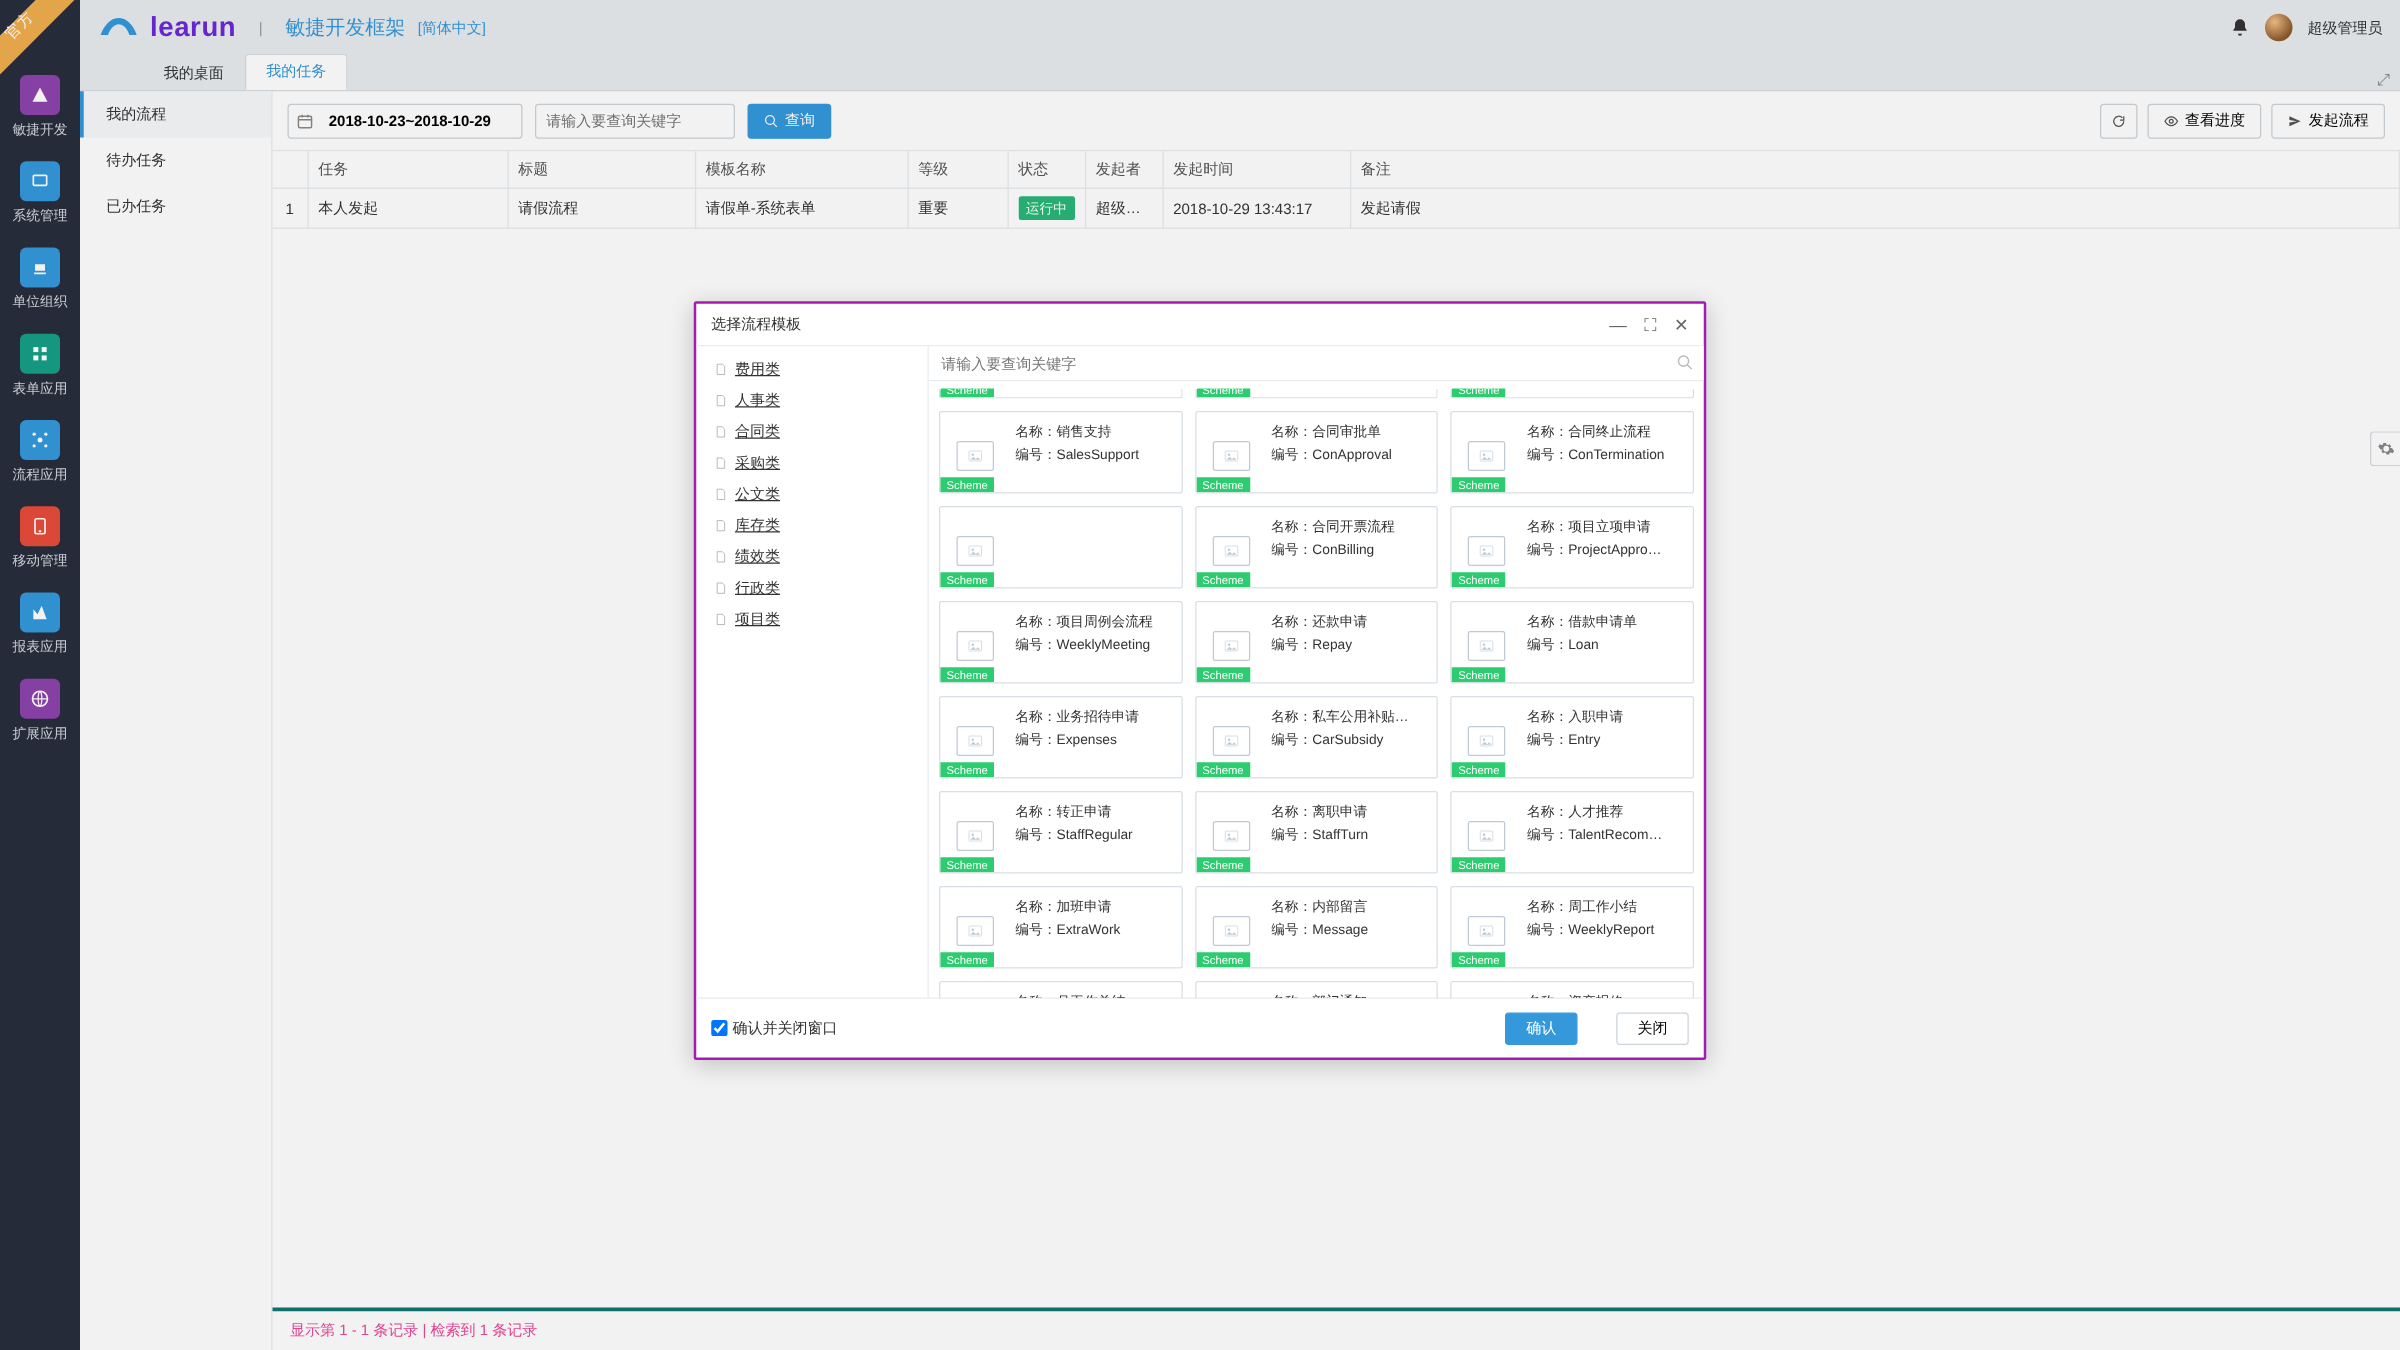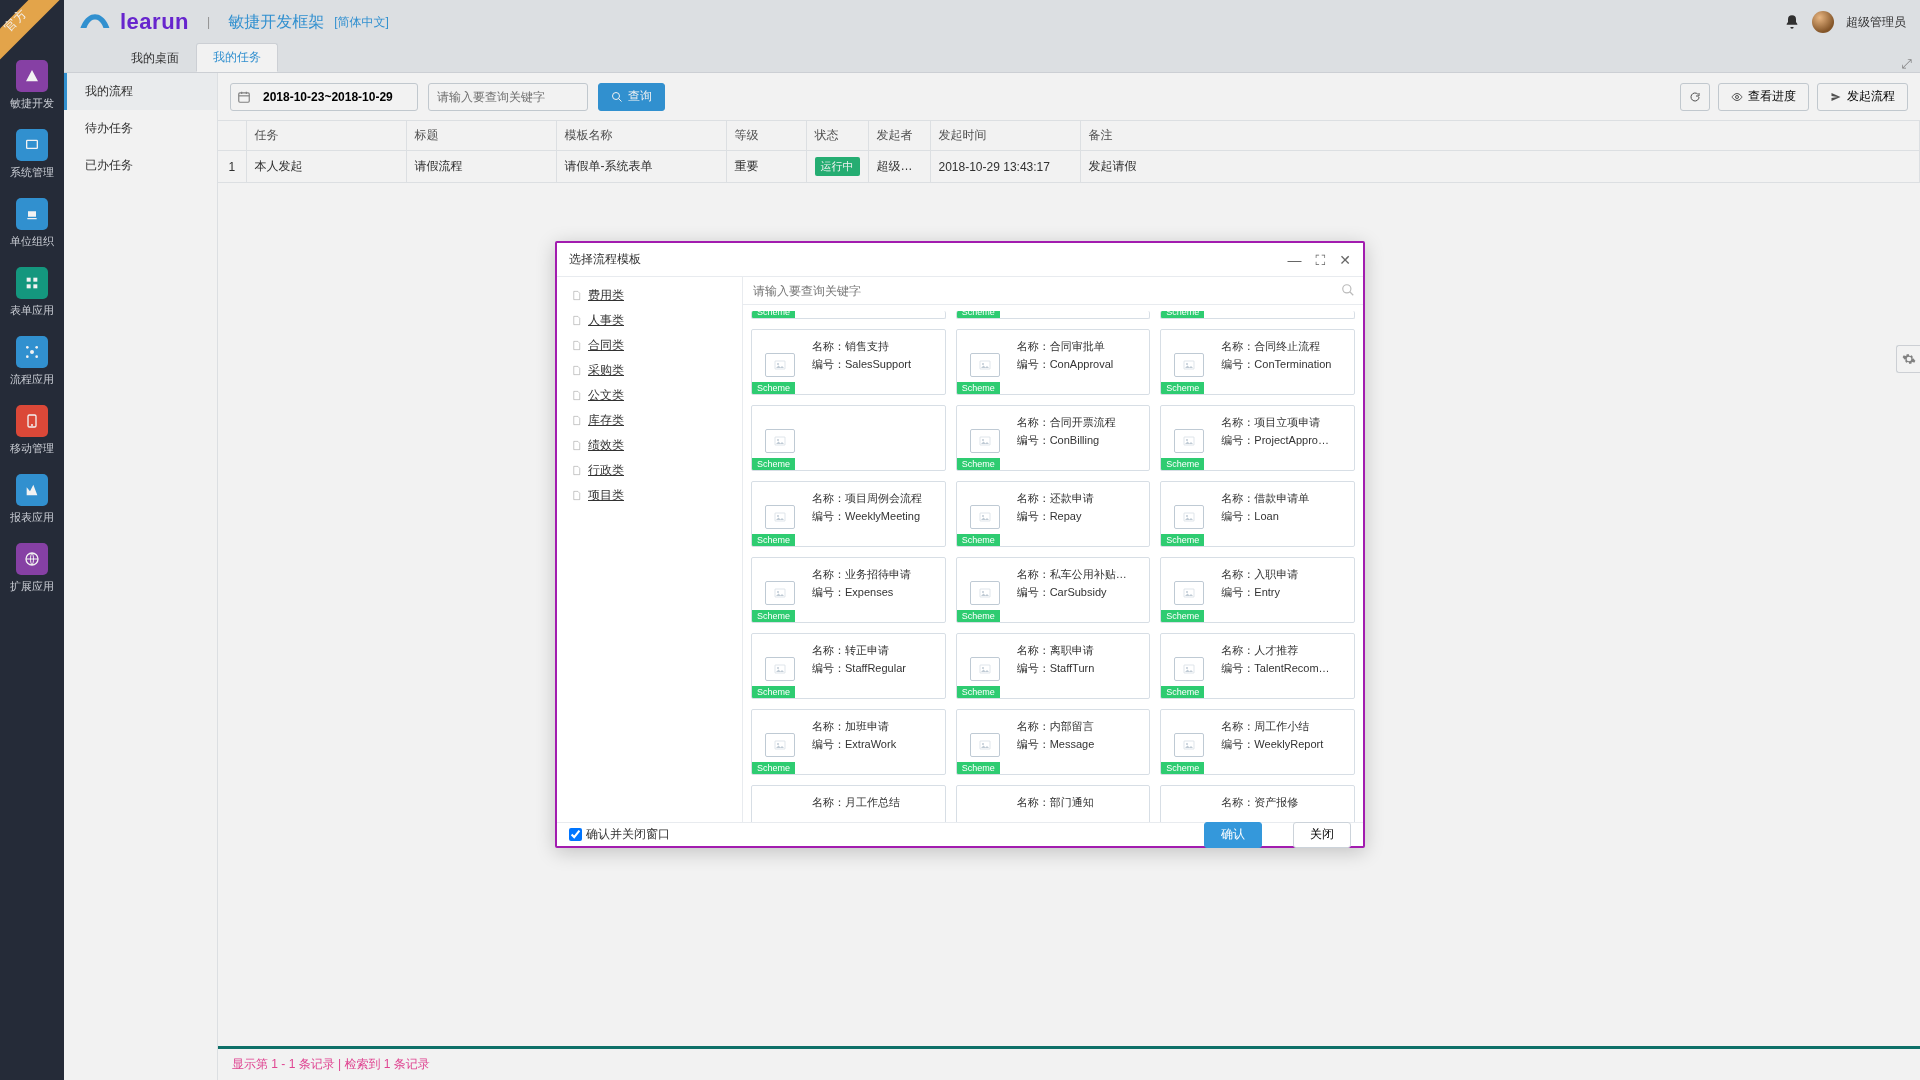--- a/index.html
+++ b/index.html
@@ -89,21 +89,21 @@
   .card-row { display: flex; gap: 10px; margin-bottom: 10px; }
   .card { flex: 1; min-width: 0; height: 66px; border: 1px solid #d7dee5; border-radius: 2px; display: flex; position: relative; overflow: hidden; }
   .card.tiny { height: 8px; border-top: none; }
   .card-thumb { width: 56px; display: flex; flex-direction: column; align-items: center; justify-content: center; }
   .thumb-box { width: 30px; height: 24px; border: 1px solid #bfcad4; border-radius: 2px; display:flex; align-items:center; justify-content:center; margin-top: 6px; }
   .thumb-box svg { width: 16px; height: 12px; fill: #bfcad4; }
   .scheme-tag { position: absolute; left: 0; bottom: 0; background: #2ecc71; color: #fff; font-size: 9px; padding: 1px 5px; }
   .card.tiny .scheme-tag { position: absolute; left: 0; bottom: 0; }
   .card-info { flex: 1; min-width: 0; padding: 8px 8px 0 4px; font-size: 11px; line-height: 1.6; color: #333; }
   .card-info div { white-space: nowrap; overflow: hidden; text-overflow: ellipsis; }
-  .modal-footer { height: 24px; border-top: 1px solid #e8ebef; display: flex; align-items: center; padding: 0 12px; }
+  .modal-footer { height: 48px; border-top: 1px solid #e8ebef; display: flex; align-items: center; padding: 0 12px; }
   .modal-footer label { font-size: 12px; color: #333; display:flex; align-items:center; gap:4px; }
   .modal-footer .actions { margin-left: auto; display: flex; gap: 10px; }
   .btn-sm { height: 26px; padding: 0 16px; margin-left: 21px; }
 </style>
 </head>
 <body>
 
 <div class="corner-ribbon">
   <span>官方</span>
 </div>

